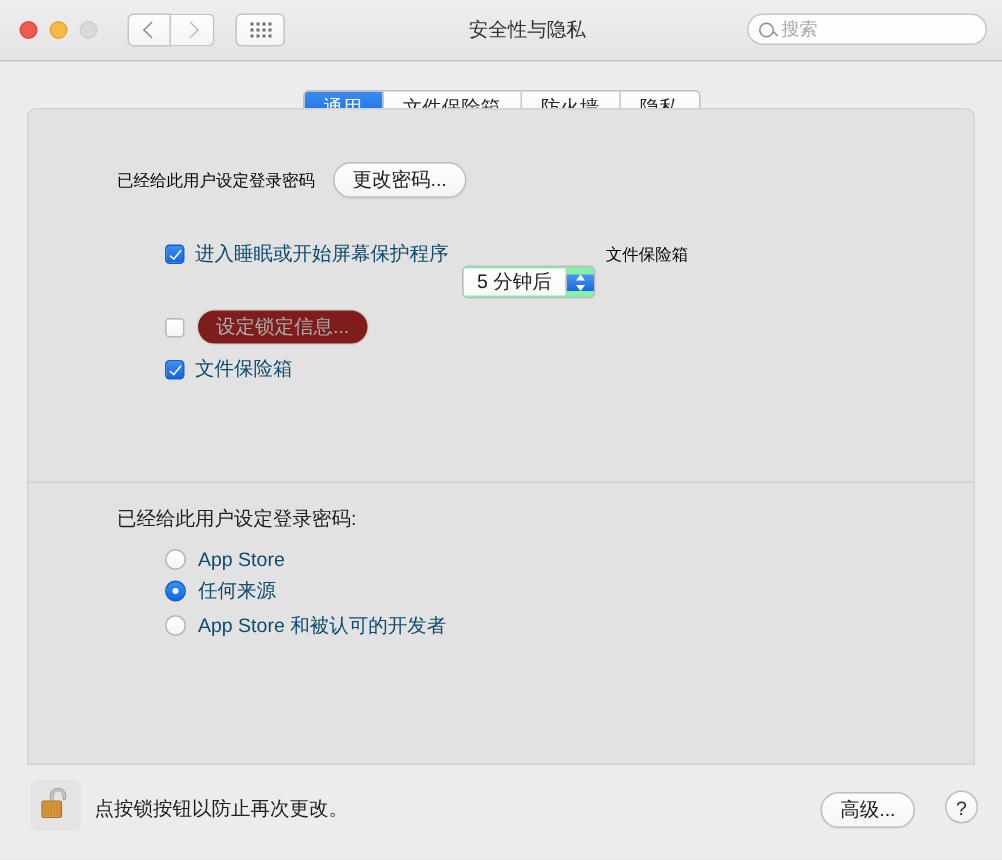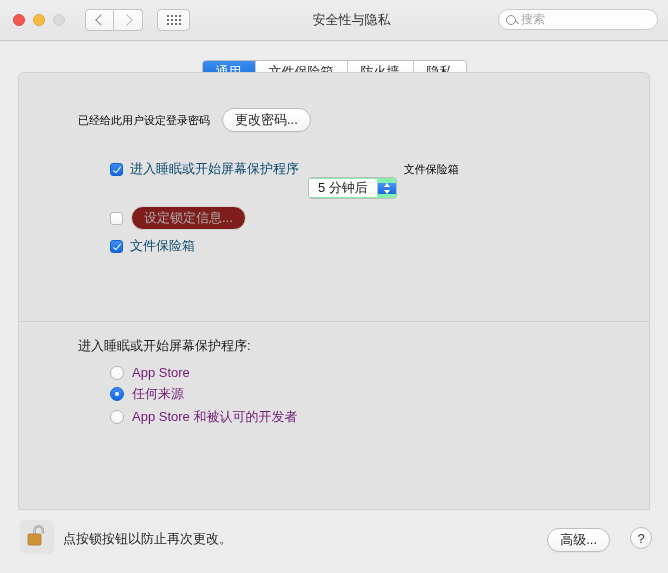--- a/index.html
+++ b/index.html
@@ -319,21 +319,21 @@
     border: 1px solid #1162cf;
   }
   .radio.on::after {
     content: "";
     position: absolute;
     left: 4px; top: 4px;
     width: 4px; height: 4px;
     background: #ffffff;
     border-radius: 50%;
   }
-  .rlabel { margin-left: 8px; font-size: 13px; color: #701a75; }
+  .rlabel { margin-left: 8px; font-size: 13px; color: #0c4a6e; }
 
   
   .footer {
     position: absolute;
     left: 0;
     bottom: 0;
     width: 668px;
     height: 63px;
   }
   .locktile {
@@ -459,21 +459,21 @@
       <div class="checkrow row">
         <span class="checkbox on"></span>
         <span class="cblabel">文件保险箱</span>
       </div>
 
     </div>
 
     <div class="divider"></div>
 
     <div class="radiosec">
-      <div class="sectitle">进入睡眠或开始屏幕保护程序:</div>
+      <div class="sectitle">已经给此用户设定登录密码:</div>
 
       <div class="radiorow row">
         <span class="radio"></span>
         <span class="rlabel">App Store</span>
       </div>
 
       <div class="radiorow row">
         <span class="radio on"></span>
         <span class="rlabel">任何来源</span>
       </div>

